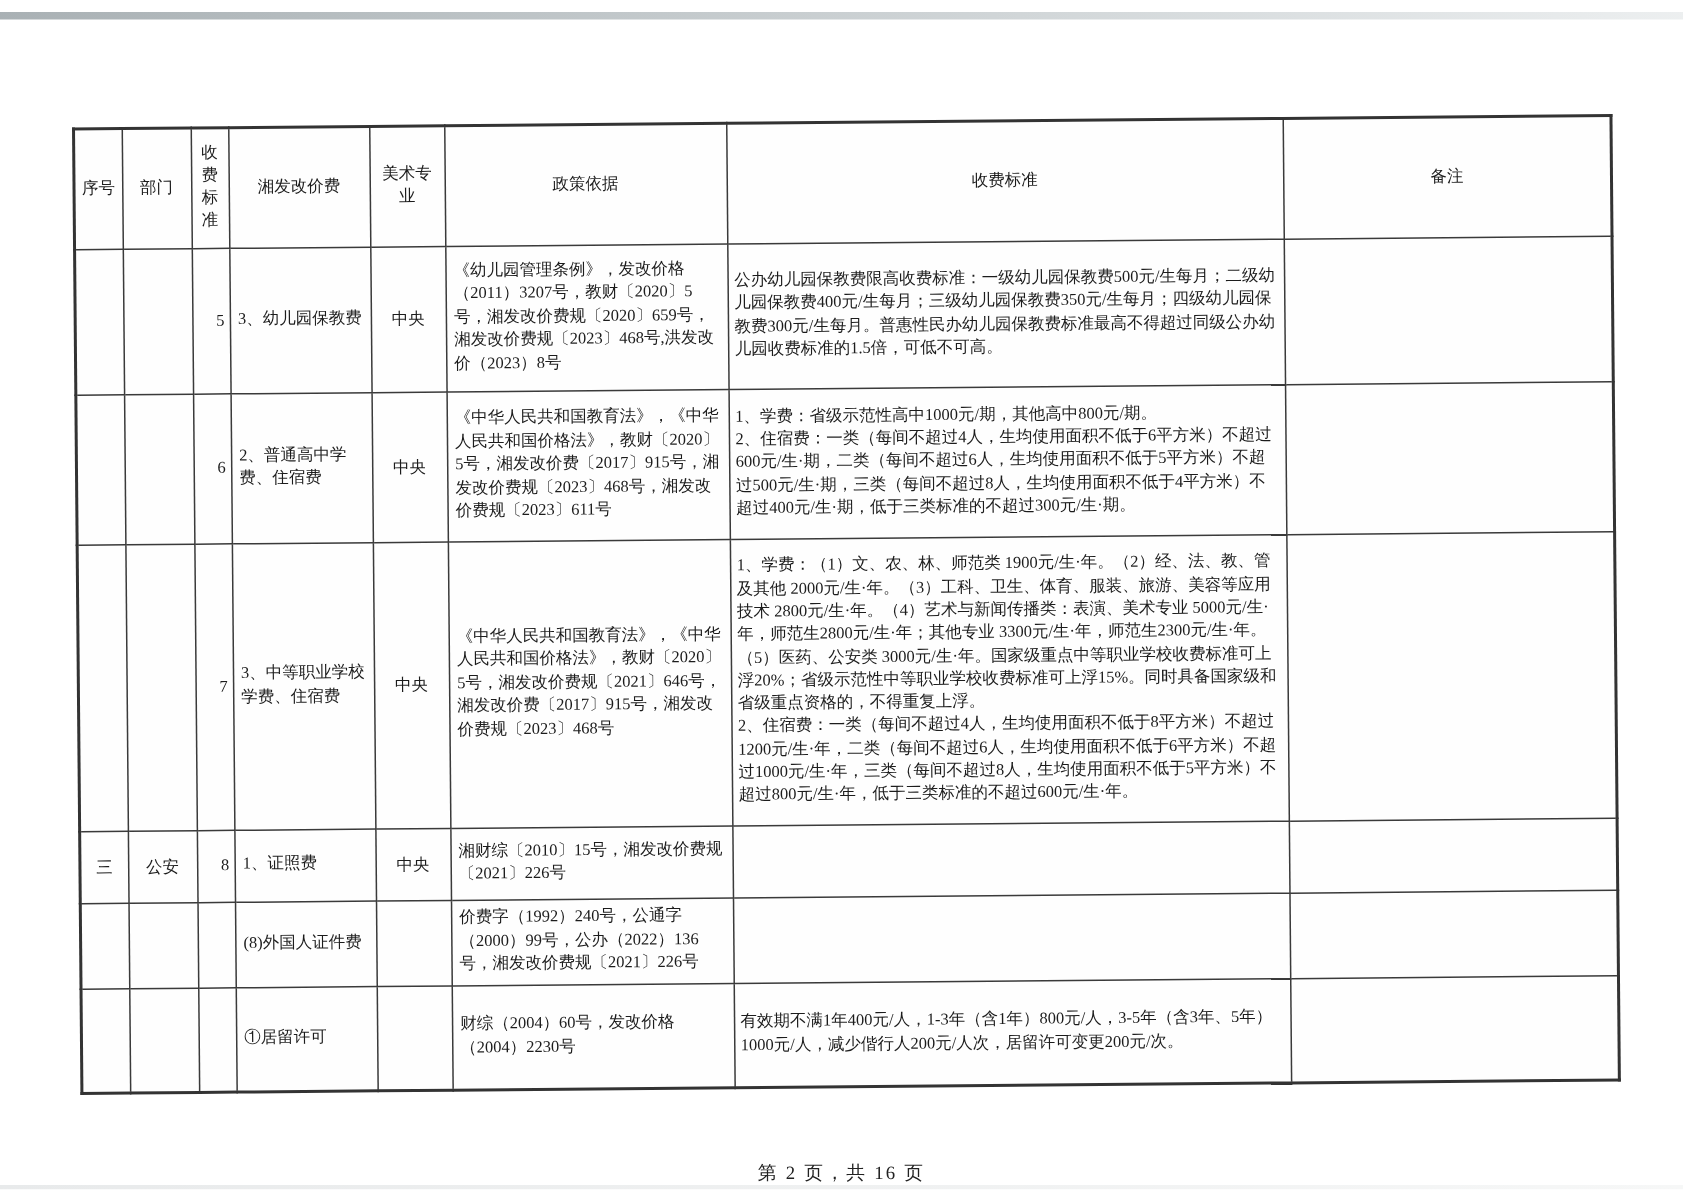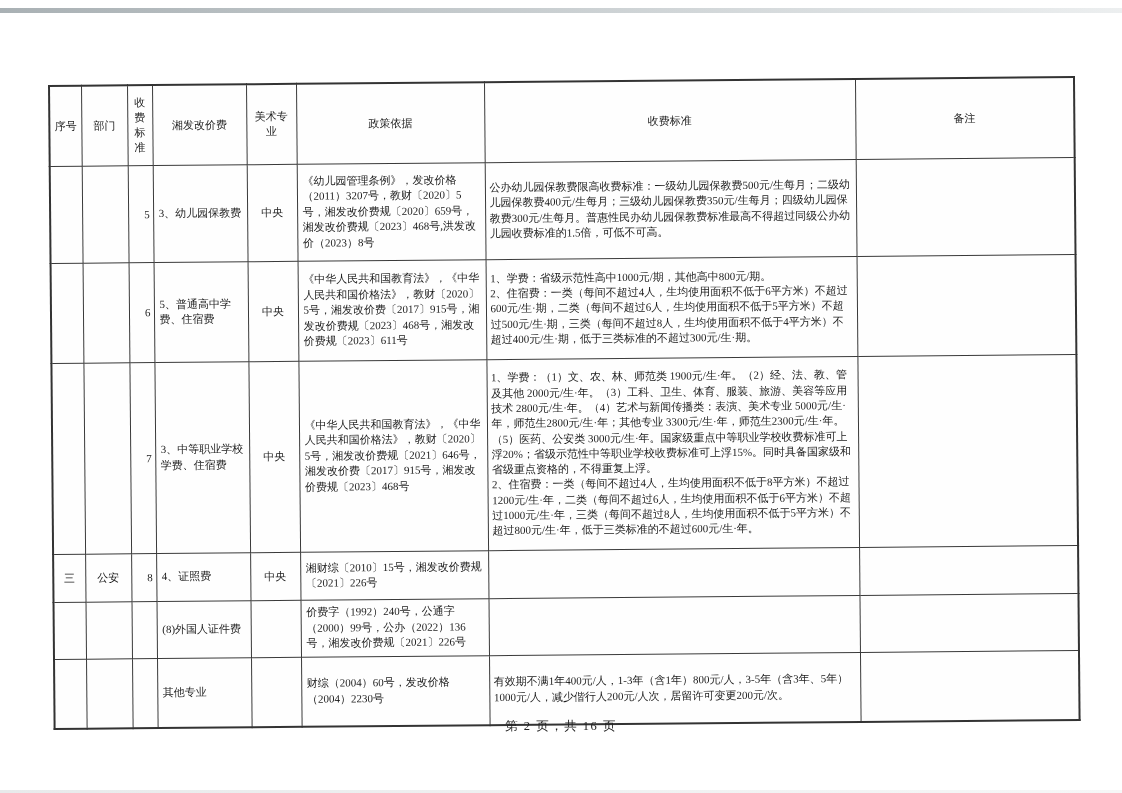--- a/index.html
+++ b/index.html
@@ -58,21 +58,21 @@
   tr.row-header { height: 80px; }
   tr.row-0 { height: 97px; }
   tr.row-1 { height: 100px; }
   tr.row-2 { height: 191px; }
   tr.row-3 { height: 48px; }
   tr.row-4 { height: 57px; }
   tr.row-5 { height: 70px; }
 
   .page-footer {
     position: absolute;
-    left: 0; top: 718px; width: 100%;
+    left: 0; top: 774px; width: 100%;
     text-align: center;
     font-size: 12.5px;
     letter-spacing: 1.5px;
     color: #222;
   }
 </style>
 </head>
 <body>
 
 <div class="scan-edge-top"></div>
@@ -108,21 +108,21 @@
       <td class="c-name">3、幼儿园保教费</td>
       <td class="c-level">中央</td>
       <td class="c-policy">《幼儿园管理条例》，发改价格（2011）3207号，教财〔2020〕5号，湘发改价费规〔2020〕659号，湘发改价费规〔2023〕468号,洪发改价（2023）8号</td>
       <td class="c-fee">公办幼儿园保教费限高收费标准：一级幼儿园保教费500元/生每月；二级幼儿园保教费400元/生每月；三级幼儿园保教费350元/生每月；四级幼儿园保教费300元/生每月。普惠性民办幼儿园保教费标准最高不得超过同级公办幼儿园收费标准的1.5倍，可低不可高。</td>
       <td class="c-note"></td>
     </tr>
     <tr class="row-1">
       <td class="c-seq"></td>
       <td class="c-dept"></td>
       <td class="c-no">6</td>
-      <td class="c-name">5、普通高中学费、住宿费</td>
+      <td class="c-name">2、普通高中学费、住宿费</td>
       <td class="c-level">中央</td>
       <td class="c-policy">《中华人民共和国教育法》，《中华人民共和国价格法》，教财〔2020〕5号，湘发改价费〔2017〕915号，湘发改价费规〔2023〕468号，湘发改价费规〔2023〕611号</td>
       <td class="c-fee">1、学费：省级示范性高中1000元/期，其他高中800元/期。
 2、住宿费：一类（每间不超过4人，生均使用面积不低于6平方米）不超过600元/生·期，二类（每间不超过6人，生均使用面积不低于5平方米）不超过500元/生·期，三类（每间不超过8人，生均使用面积不低于4平方米）不超过400元/生·期，低于三类标准的不超过300元/生·期。</td>
       <td class="c-note"></td>
     </tr>
     <tr class="row-2">
       <td class="c-seq"></td>
       <td class="c-dept"></td>
       <td class="c-no">7</td>
@@ -130,41 +130,41 @@
       <td class="c-level">中央</td>
       <td class="c-policy">《中华人民共和国教育法》，《中华人民共和国价格法》，教财〔2020〕5号，湘发改价费规〔2021〕646号，湘发改价费〔2017〕915号，湘发改价费规〔2023〕468号</td>
       <td class="c-fee">1、学费：（1）文、农、林、师范类 1900元/生·年。（2）经、法、教、管及其他 2000元/生·年。（3）工科、卫生、体育、服装、旅游、美容等应用技术 2800元/生·年。（4）艺术与新闻传播类：表演、美术专业 5000元/生·年，师范生2800元/生·年；其他专业 3300元/生·年，师范生2300元/生·年。（5）医药、公安类 3000元/生·年。国家级重点中等职业学校收费标准可上浮20%；省级示范性中等职业学校收费标准可上浮15%。同时具备国家级和省级重点资格的，不得重复上浮。
 2、住宿费：一类（每间不超过4人，生均使用面积不低于8平方米）不超过1200元/生·年，二类（每间不超过6人，生均使用面积不低于6平方米）不超过1000元/生·年，三类（每间不超过8人，生均使用面积不低于5平方米）不超过800元/生·年，低于三类标准的不超过600元/生·年。</td>
       <td class="c-note"></td>
     </tr>
     <tr class="row-3">
       <td class="c-seq">三</td>
       <td class="c-dept">公安</td>
       <td class="c-no">8</td>
-      <td class="c-name">4、证照费</td>
+      <td class="c-name">1、证照费</td>
       <td class="c-level">中央</td>
       <td class="c-policy">湘财综〔2010〕15号，湘发改价费规〔2021〕226号</td>
       <td class="c-fee"></td>
       <td class="c-note"></td>
     </tr>
     <tr class="row-4">
       <td class="c-seq"></td>
       <td class="c-dept"></td>
       <td class="c-no"></td>
       <td class="c-name">(8)外国人证件费</td>
       <td class="c-level"></td>
       <td class="c-policy">价费字（1992）240号，公通字（2000）99号，公办（2022）136号，湘发改价费规〔2021〕226号</td>
       <td class="c-fee"></td>
       <td class="c-note"></td>
     </tr>
     <tr class="row-5">
       <td class="c-seq"></td>
       <td class="c-dept"></td>
       <td class="c-no"></td>
-      <td class="c-name">其他专业</td>
+      <td class="c-name">①居留许可</td>
       <td class="c-level"></td>
       <td class="c-policy">财综（2004）60号，发改价格（2004）2230号</td>
       <td class="c-fee">有效期不满1年400元/人，1-3年（含1年）800元/人，3-5年（含3年、5年）1000元/人，减少偕行人200元/人次，居留许可变更200元/次。</td>
       <td class="c-note"></td>
     </tr>
   </tbody>
 </table>
 
 <div class="page-footer">第 2 页，共 16 页</div>
 

